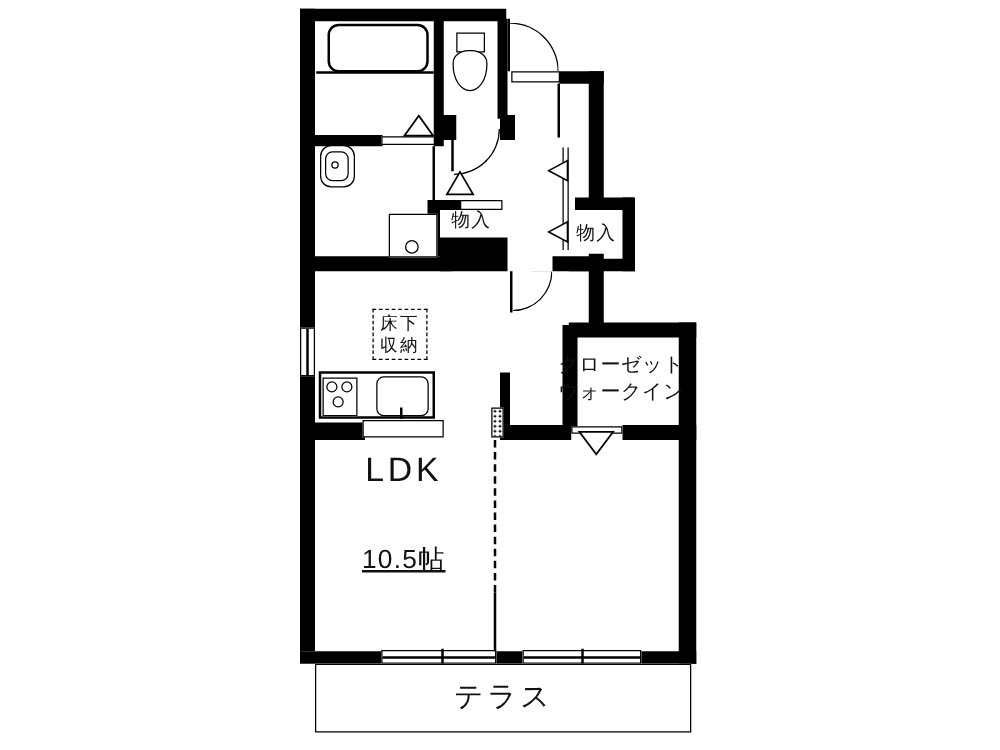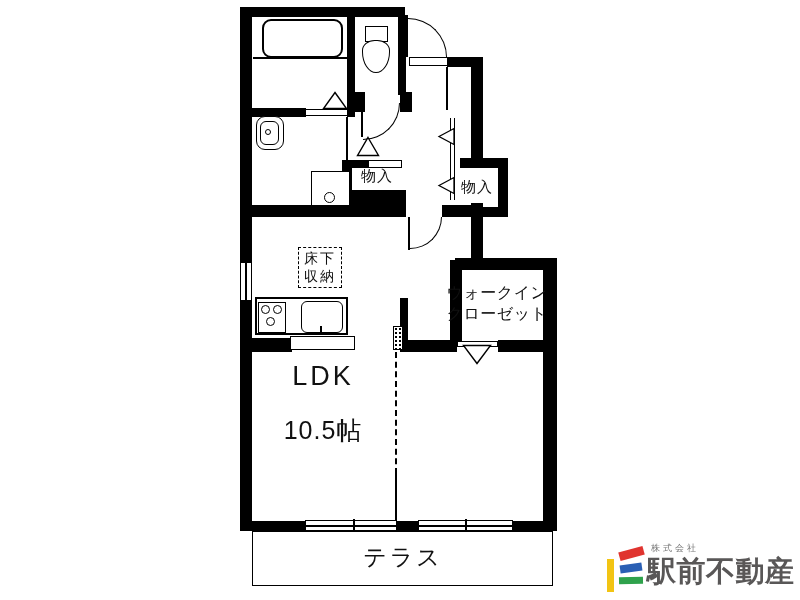--- a/index.html
+++ b/index.html
@@ -115,35 +115,27 @@
   <div class="abs" style="left:266px;top:317px;width:9px;height:9px;border:1px solid var(--wall,#000);border-radius:50%;"></div>
   <div class="abs fx1" style="left:301px;top:301px;width:42px;height:32px;border-radius:6px;"></div>
   <div class="abs thin" style="left:320px;top:326px;width:2px;height:9px;"></div>
   <div class="abs" style="left:290px;top:336px;width:65px;height:14px;border:1px solid var(--wall,#000);background:#fff;"></div>
 
   <div class="abs" style="left:298px;top:247px;width:44px;height:41px;border:1.5px dashed var(--wall,#000);background:#fff;"></div>
 
   <div class="abs" style="left:252px;top:531px;width:301px;height:55px;border:1.5px solid var(--wall,#000);background:#fff;"></div>
 
   <div class="abs lbl" style="left:323px;top:376px;font-size:27px;letter-spacing:3px;">LDK</div>
-  <div class="abs lbl" style="left:323px;top:430px;font-size:25px;letter-spacing:1px;">10.5帖</div>
+  <div class="abs lbl" style="left:323px;top:447px;font-size:21px;letter-spacing:1px;text-decoration:underline;">10.5帖</div>
   <div class="abs lbl" style="left:497px;top:303px;font-size:16px;line-height:21px;letter-spacing:0.5px;">
+    <span style="display:block;">クローゼット</span>
     <span style="display:block;">ウォークイン</span>
-    <span style="display:block;">クローゼット</span>
   </div>
   <div class="abs lbl" style="left:403px;top:557px;font-size:23px;letter-spacing:3px;">テラス</div>
   <div class="abs lbl" style="left:377px;top:176px;font-size:15px;letter-spacing:1px;">物入</div>
   <div class="abs lbl" style="left:477px;top:187px;font-size:15px;letter-spacing:1px;">物入</div>
   <div class="abs lbl" style="left:320px;top:267px;font-size:14px;line-height:18px;letter-spacing:2px;">
     <span style="display:block;">床下</span>
     <span style="display:block;">収納</span>
   </div>
 
-  <div class="abs" style="left:600px;top:540px;width:195px;height:55px;">
-    <div class="abs" style="left:7px;top:19px;width:7px;height:33px;background:var(--logo-yellow,#f2c413);"></div>
-    <div class="abs" style="left:19px;top:9px;width:25px;height:9px;background:var(--logo-red,#e0342f);transform:rotate(-15deg);"></div>
-    <div class="abs" style="left:20px;top:24px;width:22px;height:8px;background:var(--logo-blue,#2a5fb4);transform:rotate(-8deg);"></div>
-    <div class="abs" style="left:19px;top:37px;width:24px;height:7px;background:var(--logo-green,#2fa24c);transform:rotate(-1deg);"></div>
-    <div class="abs" style="left:51px;top:2px;font-size:9px;letter-spacing:3px;color:var(--logo-prefix-gray,#777);">株式会社</div>
-    <div class="abs" style="left:47px;top:12px;font-size:29px;font-weight:bold;letter-spacing:0.5px;color:var(--logo-gray,#595757);">駅前不動産</div>
-  </div>
 
 </div>
 
 </body></html>

